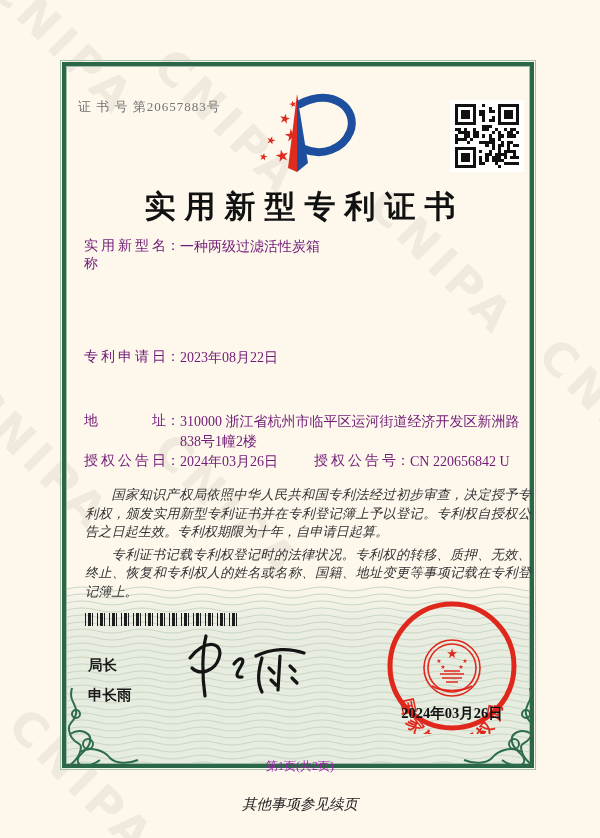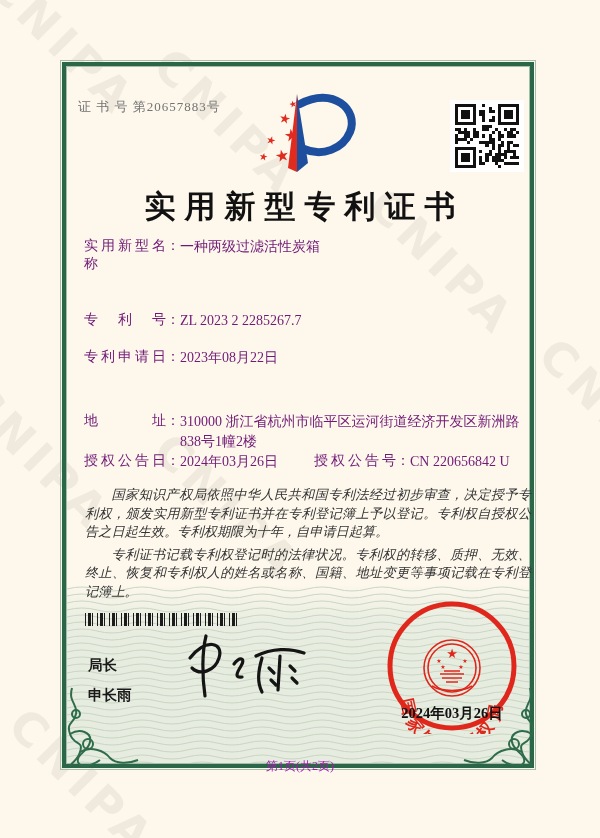--- a/index.html
+++ b/index.html
@@ -264,23 +264,20 @@
       <rect x="19" y="19" width="1" height="1" fill="#111"></rect>
       <rect x="20" y="19" width="1" height="1" fill="#111"></rect>
       <rect x="14" y="20" width="1" height="1" fill="#111"></rect>
     </svg>
 
   <div class="title">实用新型专利证书</div>
 
   <div class="row" style="top:237px">
     <span class="lbl">实用新型名称</span><span class="colon">：</span><span class="val">一种两级过滤活性炭箱</span>
   </div>
-  <div class="row" style="top:311px">
-    <span class="lbl">专利号</span><span class="colon">：</span><span class="val">ZL 2023 2 2285267.7</span>
-  </div>
   <div class="row" style="top:348px">
     <span class="lbl">专利申请日</span><span class="colon">：</span><span class="val">2023年08月22日</span>
   </div>
   <div class="row" style="top:412px">
     <span class="lbl">地址</span><span class="colon">：</span><span class="val" style="max-width:340px">310000 浙江省杭州市临平区运河街道经济开发区新洲路838号1幢2楼</span>
   </div>
   <div class="row" style="top:452px">
     <span class="lbl">授权公告日</span><span class="colon">：</span><span class="val">2024年03月26日</span>
     <span class="grp2">
       <span class="lbl">授权公告号</span><span class="colon">：</span><span class="val">CN 220656842 U</span>
@@ -323,13 +320,14 @@
       <text x="79" y="63" font-size="6" text-anchor="middle" fill="#e0271c" font-family="DejaVu Sans, sans-serif">★</text>
       <text x="57" y="69" font-size="6" text-anchor="middle" fill="#e0271c" font-family="DejaVu Sans, sans-serif">★</text>
       <text x="75" y="69" font-size="6" text-anchor="middle" fill="#e0271c" font-family="DejaVu Sans, sans-serif">★</text>
       <path class="em" d="M54,74 h24 M56,78 h20 M58,71 h16 M60,82 h12"></path>
       <path class="em" d="M46,86 C56,92 76,92 86,86"></path>
     </g>
   </svg>
   <div class="sealdate">2024年03月26日</div>
 
   <div class="pageno">第1页(共2页)</div>
+  <div class="cont">其他事项参见续页</div>
 </div>
 
 </body></html>

